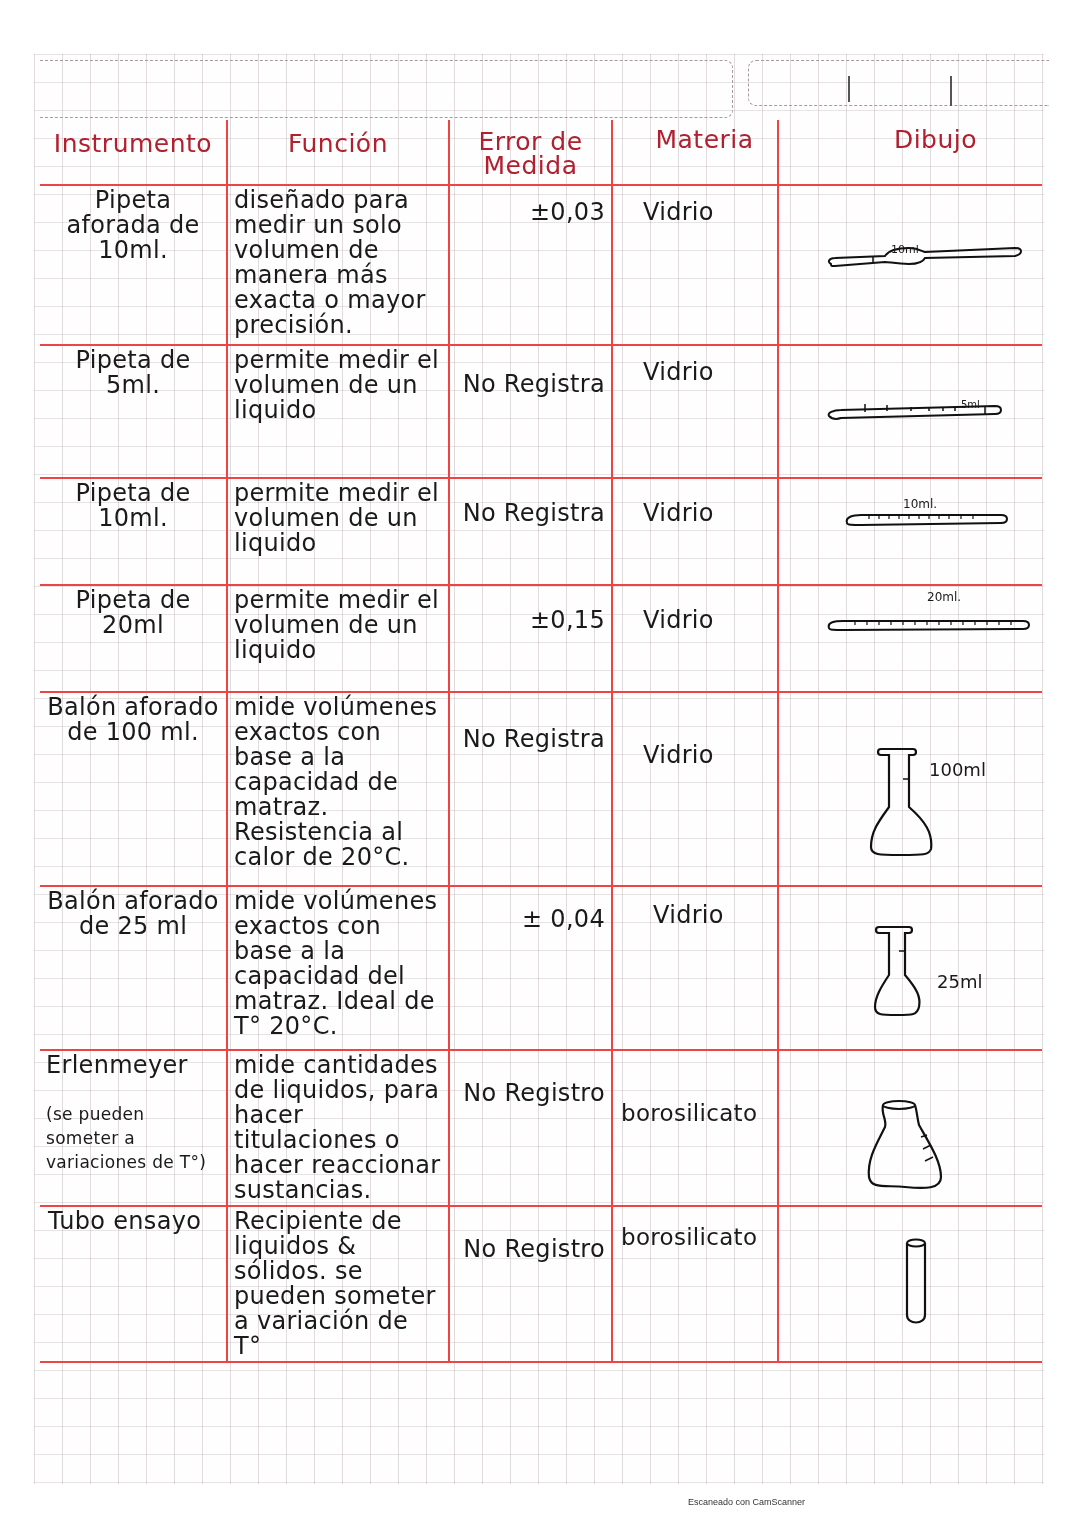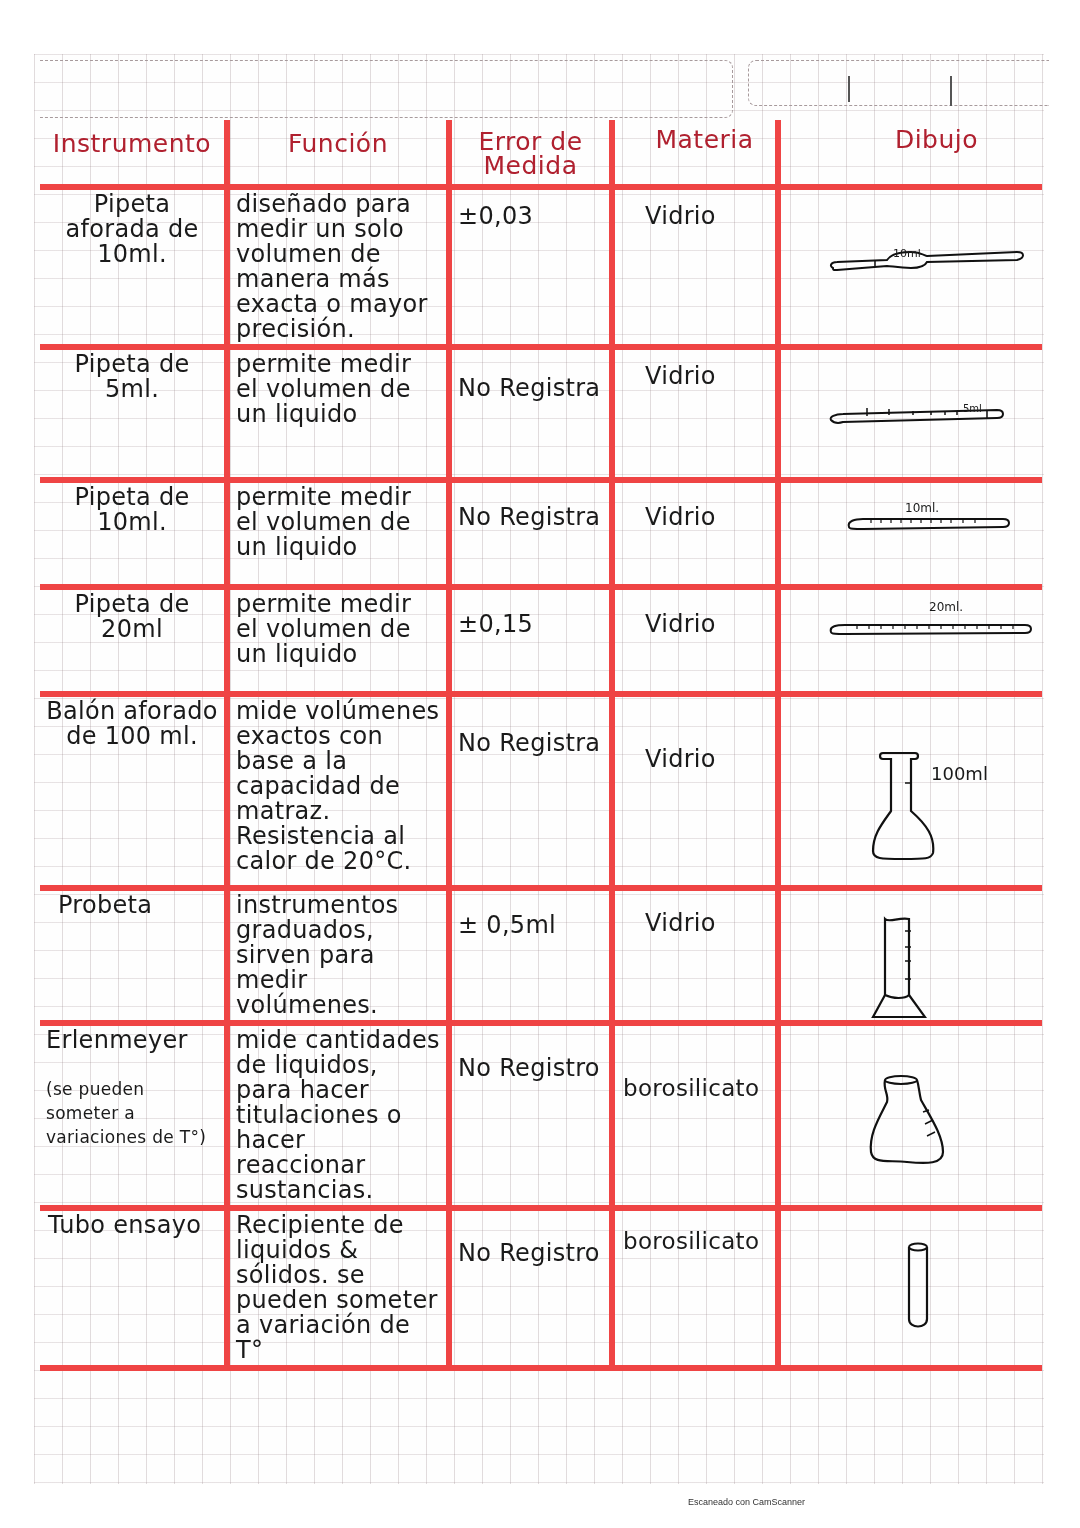--- a/index.html
+++ b/index.html
@@ -20,32 +20,32 @@
     }
     .top-box.left { left: 40px; top: 60px; width: 692px; height: 56px; border-left: none; border-top-left-radius: 0; border-bottom-left-radius: 0; }
     .top-box.right { left: 748px; top: 60px; width: 300px; height: 44px; border-right: none; border-top-right-radius: 0; border-bottom-right-radius: 0; }
     .tick { position: absolute; width: 1.5px; background: #555; }
 
     table.grid {
       position: absolute; left: 40px; top: 120px; width: 1002px;
       border-collapse: collapse; table-layout: fixed;
     }
     table.grid td, table.grid th {
-      border: 6px solid #ef4444; vertical-align: top; padding: 2px 6px; overflow: hidden;
+      border: 2px solid #ef4444; vertical-align: top; padding: 2px 6px; overflow: hidden;
     }
     table.grid tr:first-child th { border-top: none; }
     table.grid td:first-child, table.grid th:first-child { border-left: none; }
     table.grid td:last-child, table.grid th:last-child { border-right: none; }
     table.grid th {
       font-weight: normal; color: #b0202f; font-size: 25px; text-align: center; line-height: 24px;
       height: 50px; letter-spacing: 0.5px;
     }
     .hw { font-size: 24px; line-height: 25px; letter-spacing: 0.3px; }
     .c-inst { text-align: center; }
-    .c-err { text-align: left; padding-top: 14px !important; }
+    .c-err { text-align: right; padding-top: 14px !important; }
     .c-mat { padding-left: 30px !important; padding-top: 14px !important; }
     .c-draw { position: relative; margin-top: 9px; }
     .draw-wrap { position: relative; width: 100%; height: 100%; }
     .draw-wrap svg { position: absolute; }
     .draw-label { position: absolute; font-size: 18px; }
     .footer-note {
       position: absolute; left: 688px; top: 1497px; font-size: 9px; color: #333;
       font-family: "Liberation Sans", sans-serif;
     }
   </style>
@@ -144,21 +144,21 @@
     </td>
   </tr>
 
   <tr style="height:107px">
     <td class="hw c-inst">Pipeta de 20ml</td>
     <td class="hw">permite medir el volumen de un liquido</td>
     <td class="hw c-err" style="padding-top:22px !important">±0,15</td>
     <td class="hw c-mat" style="padding-top:22px !important">Vidrio</td>
     <td class="c-draw">
       <div class="draw-wrap">
-        <span class="draw-label" style="left:142px; top:8px; font-size:12px">20ml.</span>
+        <span class="draw-label" style="left:142px; top:2px; font-size:12px">20ml.</span>
         <svg style="left:40px; top:28px" width="210" height="20" viewBox="0 0 210 20">
           <path d="M4 12 C2 6 10 5 18 5 L198 5 C206 5 206 13 198 13 L18 14 C10 14 4 14 4 12 Z" fill="none" stroke="#111" stroke-width="2"></path>
           <g stroke="#111" stroke-width="1.2">
                 <line x1="30" y1="5" x2="30" y2="9"></line>
                 <line x1="42" y1="5" x2="42" y2="9"></line>
                 <line x1="54" y1="5" x2="54" y2="9"></line>
                 <line x1="66" y1="5" x2="66" y2="9"></line>
                 <line x1="78" y1="5" x2="78" y2="9"></line>
                 <line x1="90" y1="5" x2="90" y2="9"></line>
                 <line x1="102" y1="5" x2="102" y2="9"></line>
@@ -184,41 +184,36 @@
       <div class="draw-wrap">
         <svg style="left:82px; top:50px" width="70" height="114" viewBox="0 0 70 114">
           <path d="M14 4 L46 4 C50 4 50 10 46 10 L42 10 L42 62 C58 76 66 88 64 104 C62 110 56 110 34 110 C12 110 4 110 4 102 C4 86 12 76 22 62 L22 10 L14 10 C10 10 10 4 14 4 Z" fill="none" stroke="#111" stroke-width="2.2"></path>
           <line x1="36" y1="34" x2="42" y2="34" stroke="#111" stroke-width="1.5"></line>
         </svg>
         <span class="draw-label" style="left:144px; top:64px">100ml</span>
       </div>
     </td>
   </tr>
 
-
-  <tr style="height:134px">
-    <td class="hw c-inst" style="text-align:left; padding-left:18px">Probeta</td>
-    <td class="hw">instrumentos graduados, sirven para medir volúmenes.</td>
-    <td class="hw c-err" style="padding-top:22px !important">± 0,5ml</td>
-    <td class="hw c-mat" style="padding-top:20px !important">Vidrio</td>
-    <td class="c-draw">
-      <div class="draw-wrap">
-        <svg style="left:82px; top:20px" width="58" height="108" viewBox="0 0 58 108">
-          <path d="M16 6 C20 10 30 4 40 6 L40 82 C36 86 24 86 16 82 Z" fill="none" stroke="#111" stroke-width="2.2"></path>
-          <path d="M16 82 L4 104 L56 104 L40 82" fill="none" stroke="#111" stroke-width="2.2"></path>
-          <g stroke="#111" stroke-width="1.5">
-                <line x1="36" y1="18" x2="42" y2="18"></line>
-                <line x1="36" y1="34" x2="42" y2="34"></line>
-                <line x1="36" y1="48" x2="42" y2="48"></line>
-                <line x1="36" y1="66" x2="42" y2="66"></line>
-              </g>
-        </svg>
-      </div>
-    </td>
-  </tr>
+  <tr style="height:164px">
+    <td class="hw c-inst">Balón aforado de 25 ml</td>
+    <td class="hw">mide volúmenes exactos con base a la capacidad del matraz. Ideal de T° 20°C.</td>
+    <td class="hw c-err" style="padding-top:20px !important">± 0,04</td>
+    <td class="hw c-mat" style="padding-left:40px !important; padding-top:16px !important">Vidrio</td>
+    <td class="c-draw">
+      <div class="draw-wrap">
+        <svg style="left:84px; top:34px" width="56" height="96" viewBox="0 0 56 96">
+          <path d="M10 4 L40 4 C44 4 44 10 40 10 L36 10 L36 52 C48 66 52 74 50 84 C48 92 44 92 28 92 C12 92 6 92 6 84 C6 74 12 64 20 52 L20 10 L10 10 C6 10 6 4 10 4 Z" fill="none" stroke="#111" stroke-width="2.2"></path>
+          <line x1="30" y1="28" x2="36" y2="28" stroke="#111" stroke-width="1.5"></line>
+        </svg>
+        <span class="draw-label" style="left:152px; top:82px">25ml</span>
+      </div>
+    </td>
+  </tr>
+
 
   <tr style="height:150px">
     <td class="hw" style="padding-left:6px">
       <div>Erlenmeyer</div>
       <div style="margin-top:24px; font-size:17px; line-height:24px">(se pueden someter a variaciones de T°)</div>
     </td>
     <td class="hw">mide cantidades de liquidos, para hacer titulaciones o hacer reaccionar sustancias.</td>
     <td class="hw c-err" style="padding-top:30px !important">No Registro</td>
     <td class="hw" style="padding-top:50px; padding-left:8px; font-size:23px">borosilicato</td>
     <td class="c-draw">

